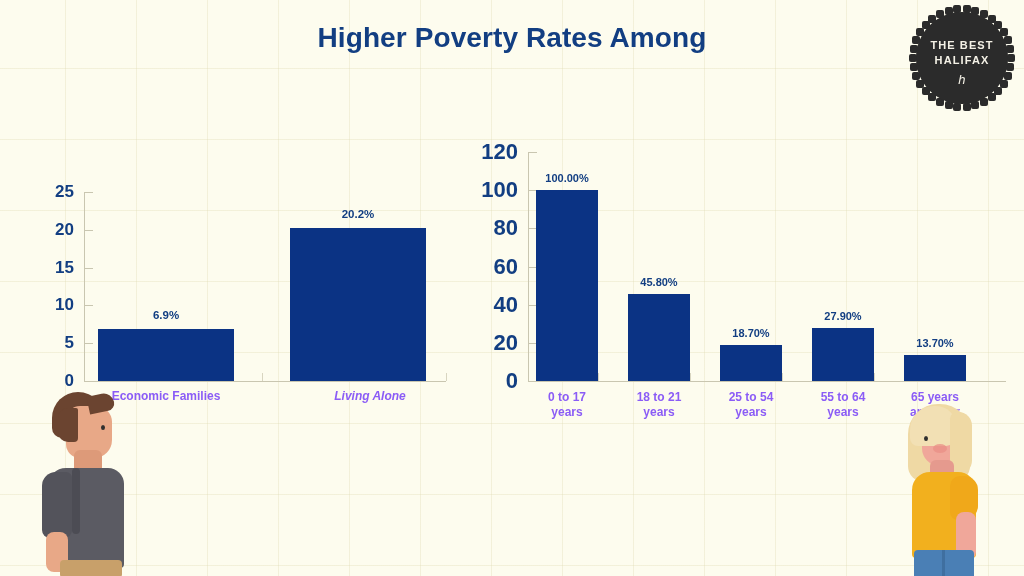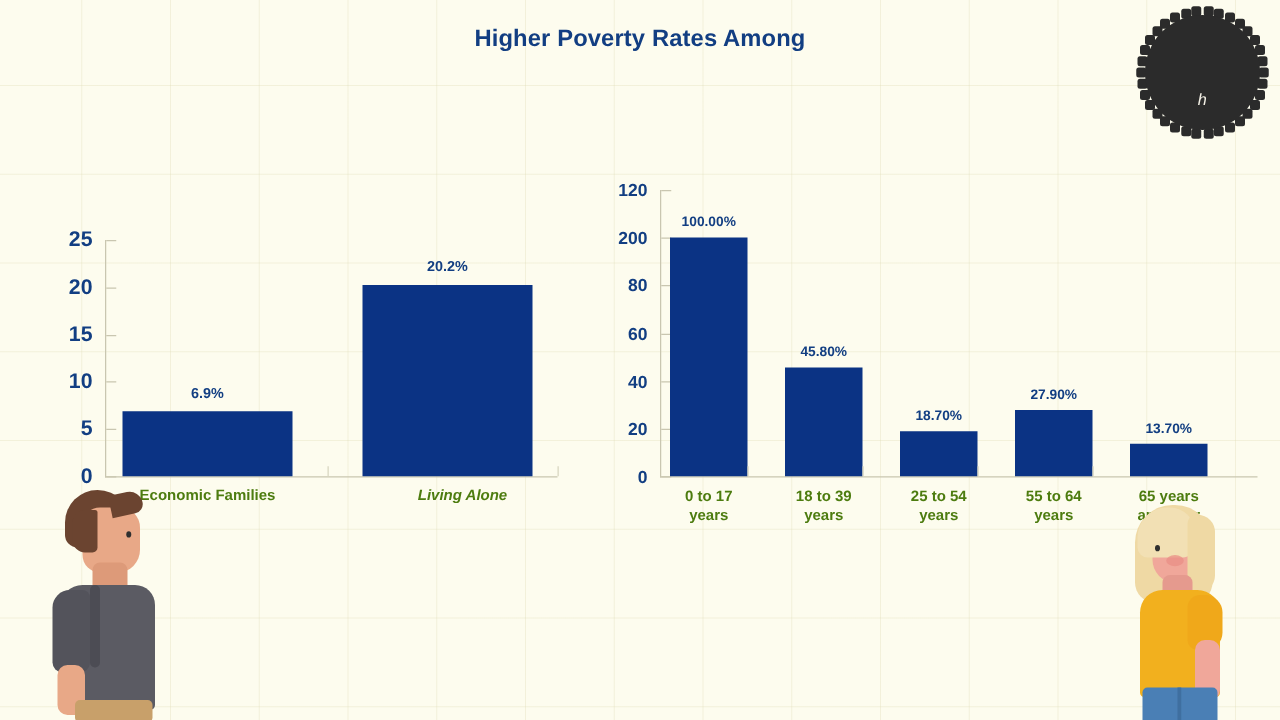--- a/index.html
+++ b/index.html
@@ -19,21 +19,21 @@
     background-position:-6px -3px;
     pointer-events:none;
   }
   #frame{position:absolute;inset:0;}
 
   
   #title{
     position:absolute;left:0;right:0;top:20px;
     text-align:center;
     color:#123e82;
-    font-size:19px;font-weight:bold;line-height:1.28;
+    font-size:28px;font-weight:bold;line-height:1.28;
     letter-spacing:.1px;
   }
   #title .l2{display:block;}
 
   
   #logo{
     position:absolute;left:916px;top:12px;width:92px;height:92px;
   }
   #logo .disc{
     position:absolute;inset:0;border-radius:50%;
@@ -68,35 +68,35 @@
     position:absolute;bottom:0;background:#0b3384;
   }
   .bar-value{
     position:absolute;
     color:#123e82;font-weight:bold;text-align:center;
     transform:translateX(-50%);
     white-space:nowrap;
   }
   .cat-label{
     position:absolute;
-    color:#4d7c0f;font-weight:bold;text-align:center;
+    color:#8b5cf6;font-weight:bold;text-align:center;
     transform:translateX(-50%);
     line-height:1.25;
   }
   .xtick{position:absolute;width:1px;background:#d8d5c0;}
 
   
   #chart-left{left:0;top:0;width:470px;height:430px;}
   #chart-left .ytick-label{font-size:17px;width:34px;}
   #chart-left .bar-value{font-size:11.5px;}
   #chart-left .cat-label{font-size:12px;}
 
   
   #chart-right{left:470px;top:0;width:554px;height:440px;}
-  #chart-right .ytick-label{font-size:14px;width:46px;}
+  #chart-right .ytick-label{font-size:22px;width:46px;}
   #chart-right .bar-value{font-size:11px;}
   #chart-right .cat-label{font-size:12px;}
 
   
   #callout{
     position:absolute;left:277px;top:480px;width:469px;height:24px;
     background:#0e3c8c;border:1px solid #15439b;
     display:flex;align-items:center;justify-content:center;
     color:#ffffff;font-size:11px;letter-spacing:.1px;
   }
@@ -254,20 +254,24 @@
         <i style="left: 54.6134%; top: 0.213291%;"></i>
         <i style="left: 63.6831%; top: 1.90872%;"></i>
         <i style="left: 72.2869%; top: 5.24184%;"></i>
         <i style="left: 80.1317%; top: 10.0991%;"></i>
         <i style="left: 86.9504%; top: 16.3152%;"></i>
         <i style="left: 92.5109%; top: 23.6784%;"></i>
         <i style="left: 96.6236%; top: 31.9379%;"></i>
         <i style="left: 99.1487%; top: 40.8125%;"></i>
       </div>
     <div class="disc"></div>
+    <div class="txt">
+      <span>THE BEST</span><br>
+      <span>HALIFAX</span>
+    </div>
     <div class="mark">h</div>
   </div>
 
   <div class="chart" id="chart-left">
     <div class="plot" id="plot-left"></div>
   <div class="axis-line" style="left: 84px; top: 192px; width: 1px; height: 190px;"></div>
       <div class="axis-line" style="left: 84px; top: 381px; width: 362px; height: 1px;"></div>
       <div class="tick" style="left: 85px; top: 381px; width: 8px;"></div>
       <div class="ytick-label" style="right: 396px; top: 381px;">0</div>
       <div class="tick" style="left: 85px; top: 343.2px; width: 8px;"></div>
@@ -298,29 +302,29 @@
       <div class="ytick-label" style="right: 506px; top: 381px;">0</div>
       <div class="tick" style="left: 59px; top: 342.833px; width: 8px;"></div>
       <div class="ytick-label" style="right: 506px; top: 342.833px;">20</div>
       <div class="tick" style="left: 59px; top: 304.667px; width: 8px;"></div>
       <div class="ytick-label" style="right: 506px; top: 304.667px;">40</div>
       <div class="tick" style="left: 59px; top: 266.5px; width: 8px;"></div>
       <div class="ytick-label" style="right: 506px; top: 266.5px;">60</div>
       <div class="tick" style="left: 59px; top: 228.333px; width: 8px;"></div>
       <div class="ytick-label" style="right: 506px; top: 228.333px;">80</div>
       <div class="tick" style="left: 59px; top: 190.167px; width: 8px;"></div>
-      <div class="ytick-label" style="right: 506px; top: 190.167px;">200</div>
+      <div class="ytick-label" style="right: 506px; top: 190.167px;">100</div>
       <div class="tick" style="left: 59px; top: 152px; width: 8px;"></div>
       <div class="ytick-label" style="right: 506px; top: 152px;">120</div>
       <div class="bar" style="left: 66px; width: 62px; height: 190.833px; bottom: 59px;"></div>
       <div class="bar-value" style="left: 97px; top: 172.167px;">100.00%</div>
       <div class="cat-label" style="left: 97px; top: 390px;"><span>0 to 17</span><br><span>years</span></div>
       <div class="bar" style="left: 158px; width: 62px; height: 87.4017px; bottom: 59px;"></div>
       <div class="bar-value" style="left: 189px; top: 275.598px;">45.80%</div>
-      <div class="cat-label" style="left: 189px; top: 390px;"><span>18 to 39</span><br><span>years</span></div>
+      <div class="cat-label" style="left: 189px; top: 390px;"><span>18 to 21</span><br><span>years</span></div>
       <div class="bar" style="left: 250px; width: 62px; height: 35.6858px; bottom: 59px;"></div>
       <div class="bar-value" style="left: 281px; top: 327.314px;">18.70%</div>
       <div class="cat-label" style="left: 281px; top: 390px; text-align: center;"><span>25 to 54</span><br><span>years</span></div>
       <div class="bar" style="left: 342px; width: 62px; height: 53.2425px; bottom: 59px;"></div>
       <div class="bar-value" style="left: 373px; top: 309.757px;">27.90%</div>
       <div class="cat-label" style="left: 373px; top: 390px;"><span>55 to 64</span><br><span>years</span></div>
       <div class="bar" style="left: 434px; width: 62px; height: 26.1442px; bottom: 59px;"></div>
       <div class="bar-value" style="left: 465px; top: 336.856px;">13.70%</div>
       <div class="cat-label" style="left: 465px; top: 390px;"><span>65 years</span><br><span>and over</span></div>
       <div class="xtick" style="left: 128px; top: 373px; height: 8px;"></div>

